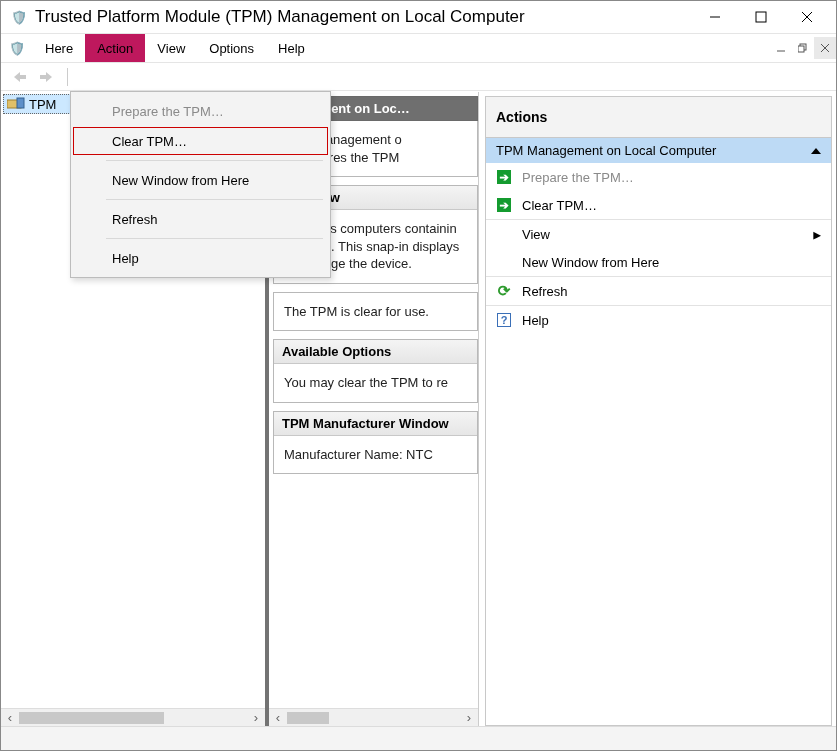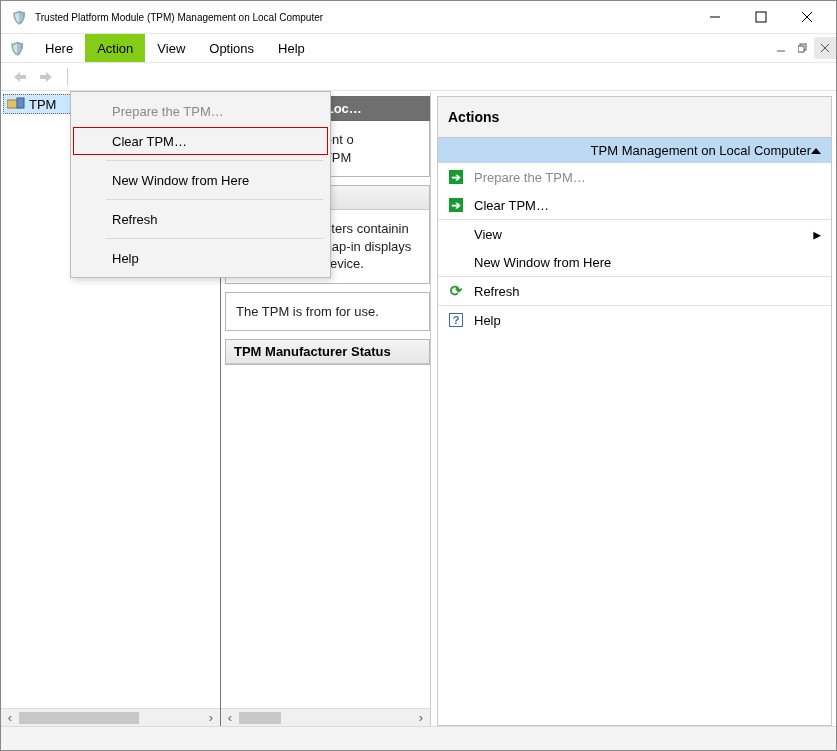--- a/index.html
+++ b/index.html
@@ -2,45 +2,45 @@
 <html><head>
 <meta charset="utf-8">
 <style>
   * { box-sizing: border-box; margin: 0; padding: 0; }
   html, body { width: 837px; height: 751px; font-family: "Segoe UI", Tahoma, sans-serif; font-size: 13px; color: #000; background: #fff; overflow: hidden; }
   .window { width: 837px; height: 751px; display: flex; flex-direction: column; border: 1px solid #888; }
 
   
   .titlebar { height: 32px; display: flex; align-items: center; padding: 0 6px; }
   .titlebar .app-icon { width: 16px; height: 16px; margin: 0 8px 0 4px; display: inline-flex; align-items: center; justify-content: center; }
-  .titlebar .title { flex: 1; font-size: 10px; }
+  .titlebar .title { flex: 1; font-size: 17px; }
   .titlebar .win-controls { display: flex; }
   .titlebar .win-btn { width: 46px; height: 30px; display: flex; align-items: center; justify-content: center; }
   .titlebar .win-btn svg { stroke: #000; }
 
   
   .menubar-row { display: flex; align-items: stretch; border-top: 1px solid #e5e5e5; border-bottom: 1px solid #e5e5e5; }
   .menubar { display: flex; align-items: center; height: 28px; padding-left: 4px; flex: 1; }
   .menubar .app-icon { width: 16px; height: 16px; margin: 0 8px 0 4px; display: inline-flex; align-items: center; justify-content: center; }
   .menubar .menu-item { padding: 0 12px; height: 100%; display: flex; align-items: center; }
-  .menubar .menu-item.open { background: #84cc16; }
+  .menubar .menu-item.open { background: #be185d; }
   .mdi-controls { display: flex; align-items: center; }
   .mdi-btn { width: 22px; height: 22px; display: flex; align-items: center; justify-content: center; border: 1px solid transparent; }
   .mdi-btn.close { background: #e9e9e9; }
 
   
   .toolbar { height: 28px; display: flex; align-items: center; padding-left: 8px; gap: 4px; border-bottom: 1px solid #e5e5e5; }
   .tool-sep { width: 1px; height: 18px; background: #ccc; margin: 0 6px; }
   .tool-btn { width: 22px; height: 22px; display: flex; align-items: center; justify-content: center; opacity: 0.45; }
 
   
   .workspace { flex: 1; display: flex; min-height: 0; position: relative; padding-top: 1px; }
 
   
-  .tree-pane { width: 220px; display: flex; flex-direction: column; border-right: 1px solid #737373; position: relative; }
+  .tree-pane { width: 268px; display: flex; flex-direction: column; border-right: 4px solid #737373; position: relative; }
   .tree-content { flex: 1; padding: 2px; }
   .tree-node { display: flex; align-items: center; padding: 2px 4px; }
   .tree-node.selected { background: #cce8ff; border: 1px dotted #666; padding: 1px 3px; }
   .tree-node .node-icon { width: 18px; height: 16px; margin-right: 4px; display: inline-flex; align-items: center; justify-content: center; }
   .tree-scroll { height: 18px; display: flex; align-items: center; background: #f0f0f0; border-top: 1px solid #ddd; }
   .sb-arrow { width: 18px; display: flex; align-items: center; justify-content: center; color: #666; }
   .sb-horiz-thumb { flex: 0 0 55%; height: 12px; background: #c8c8c8; }
   .sb-horiz-track { flex: 1; height: 12px; background: #f0f0f0; }
 
   
@@ -50,21 +50,21 @@
   .sections { flex: 1; overflow: hidden; }
   .section { margin-top: 8px; border: 1px solid #b8b8b8; }
   .section-head { background: linear-gradient(#f4f4f4,#e6e6e6); border-bottom: 1px solid #c8c8c8; padding: 4px 8px; font-weight: 700; font-size: 13px; }
   .section-body { padding: 10px 10px; font-size: 13px; line-height: 1.35; color: #222; }
   .desc-block { border: 1px solid #b8b8b8; border-top: none; padding: 10px; font-size: 13px; line-height: 1.35; color: #222; }
 
   
   .actions-pane { flex: 1; display: flex; flex-direction: column; }
   .actions-hdr { background: #f3f3f3; border: 1px solid #c8c8c8; padding: 12px 10px; font-weight: 700; font-size: 14px; margin: 4px 4px 0 6px; }
   .actions-body { margin: 0 4px 0 6px; border: 1px solid #c8c8c8; border-top: none; flex: 1; overflow: hidden; }
-  .actions-group-hdr { background: #bddaf5; padding: 5px 10px; font-size: 13px; display: flex; align-items: center; justify-content: flex-end; }
+  .actions-group-hdr { background: #bddaf5; padding: 5px 10px; font-size: 13px; display: flex; align-items: center; justify-content: space-between; }
   .actions-group-hdr .up-caret { width: 0; height: 0; border-left: 5px solid transparent; border-right: 5px solid transparent; border-bottom: 6px solid #000; }
   .action-row { display: flex; align-items: center; padding: 6px 10px; gap: 10px; }
   .action-row.sep-top { border-top: 1px solid #e2e2e2; }
   .action-row.disabled .lbl { color: #8a8a8a; }
   .action-ico { width: 16px; height: 16px; display: inline-flex; align-items: center; justify-content: center; }
   .action-row .more { margin-left: auto; font-family: monospace; }
 
   
   .dropdown { position: absolute; top: 0px; left: 69px; width: 261px; background: #f3f3f3; border: 1px solid #bcbcbc; box-shadow: 2px 3px 6px rgba(0,0,0,0.15); z-index: 50; padding: 4px 1px; }
   .dd-row { display: flex; align-items: center; height: 30px; padding: 0 12px 0 40px; position: relative; }
@@ -206,24 +206,29 @@
         <div class="desc-block" style="white-space:pre-line;">TPM Management o
 Configures the TPM</div>
         <div class="sections">
           <div class="section">
             <div class="section-head">Overview</div>
             <div class="section-body" style="white-space:pre-line;">Windows computers containin
 features. This snap-in displays
 to manage the device.</div>
           </div>
           <div class="section">
-            <div class="section-body">The TPM is from for use.</div>
-          </div>
-          <div class="section">
-            <div class="section-head">TPM Manufacturer Status</div>
+            <div class="section-body">The TPM is clear for use.</div>
+          </div>
+          <div class="section">
+            <div class="section-head">Available Options</div>
+            <div class="section-body">You may clear the TPM to re</div>
+          </div>
+          <div class="section">
+            <div class="section-head">TPM Manufacturer Window</div>
+            <div class="section-body">Manufacturer Name:  NTC</div>
           </div>
         </div>
       </div>
       <div class="tree-scroll">
         <span class="sb-arrow">‹</span>
         <div class="sb-horiz-thumb" style="flex:0 0 20%;"></div>
         <div class="sb-horiz-track"></div>
         <span class="sb-arrow">›</span>
       </div>
     </div>

